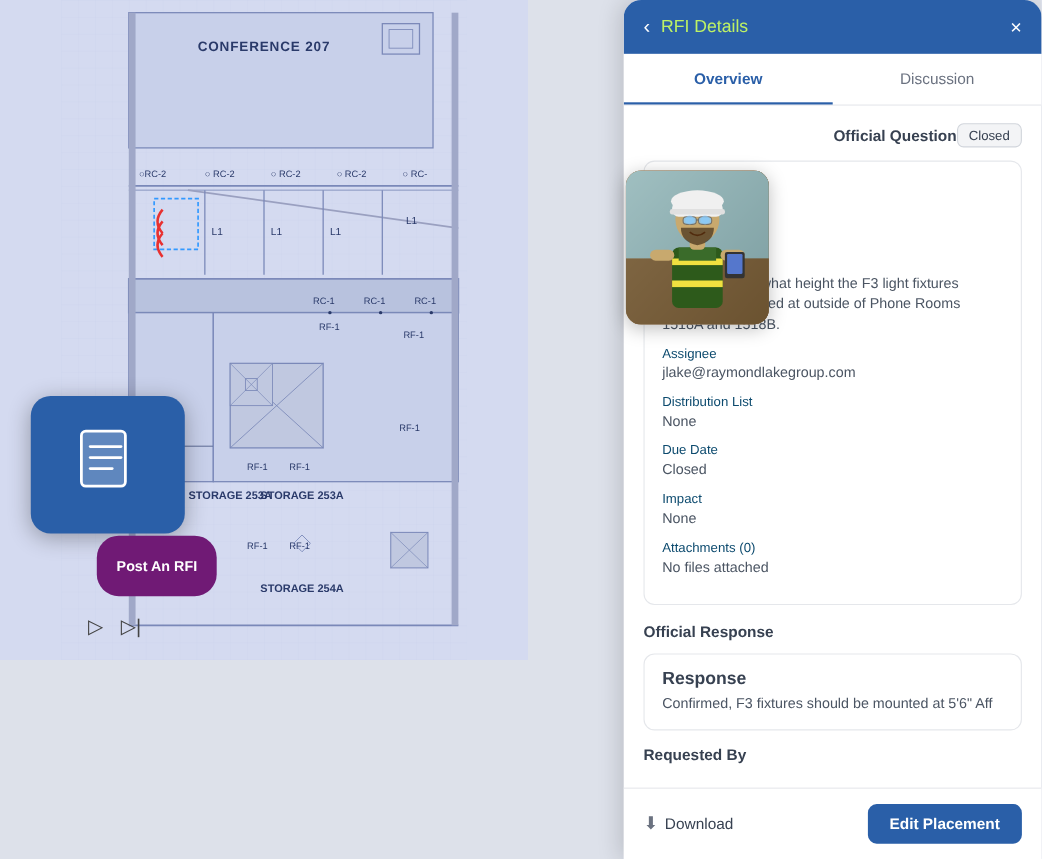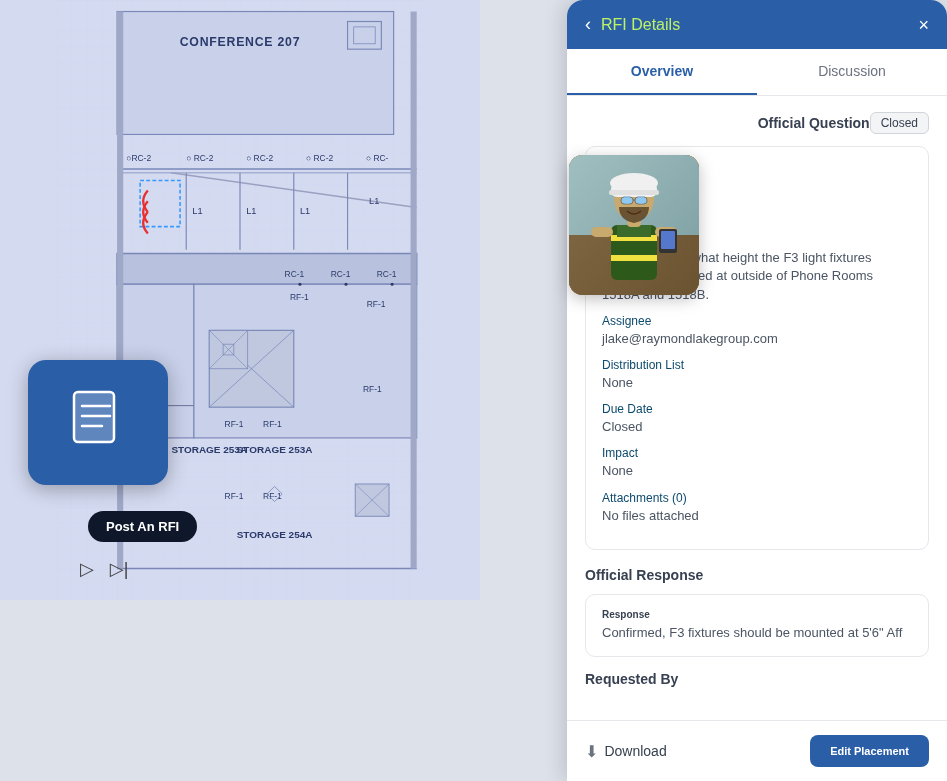--- a/index.html
+++ b/index.html
@@ -69,25 +69,25 @@
       color: white;
       font-size: 56px;
       line-height: 1;
     }
 
     
     .post-rfi-btn {
       position: absolute;
       left: 88px;
       bottom: 58px;
-      background: #0f172a;
+      background: #701a75;
       color: white;
       border: none;
       border-radius: 20px;
-      padding: 8px 18px;
+      padding: 20px 18px;
       font-size: 13px;
       font-weight: 600;
       cursor: pointer;
     }
 
     
     .bottom-controls {
       position: absolute;
       bottom: 20px;
       left: 80px;
@@ -286,21 +286,21 @@
 
     .response-card {
       background: white;
       border: 1px solid #e5e7eb;
       border-radius: 10px;
       padding: 14px 16px;
       margin-top: 10px;
     }
 
     .response-label {
-      font-size: 10px;
+      font-size: 16px;
       font-weight: 600;
       color: #374151;
       margin-bottom: 4px;
     }
 
     .response-value {
       font-size: 13px;
       color: #4b5563;
       line-height: 1.4;
     }
@@ -339,21 +339,21 @@
       font-size: 16px;
       color: #6b7280;
     }
 
     .edit-placement-btn {
       background: #2a5fa8;
       color: white;
       border: none;
       border-radius: 8px;
       padding: 10px 20px;
-      font-size: 11px;
+      font-size: 14px;
       font-weight: 600;
       cursor: pointer;
     }
   </style>
 </head>
 <body>
 
 <div class="main-container">
 
   <div class="blueprint-area">

